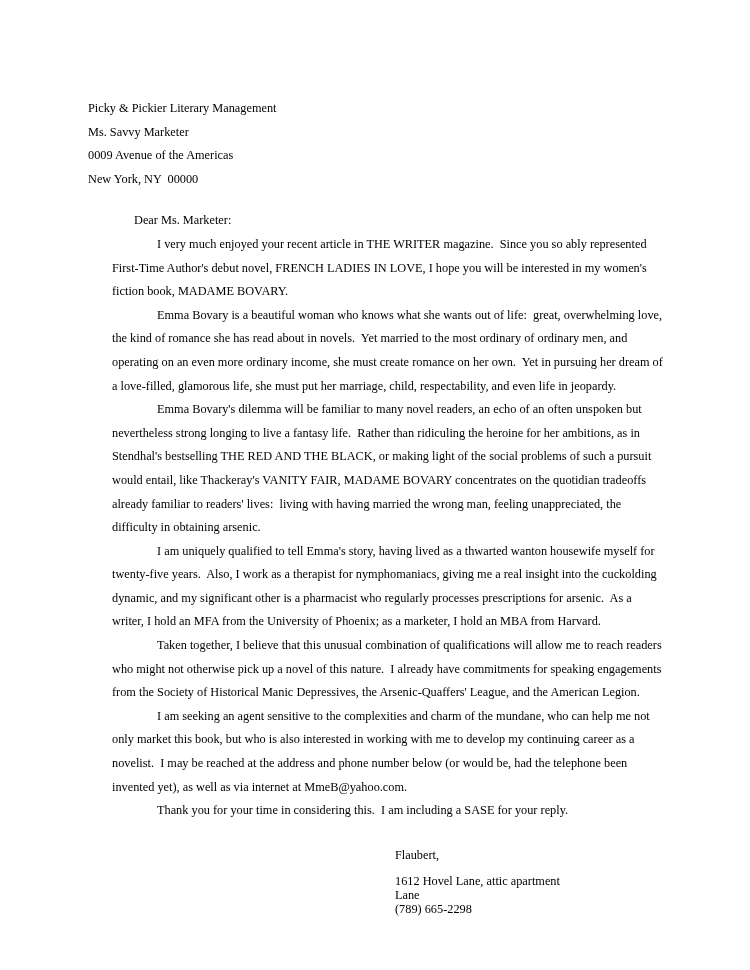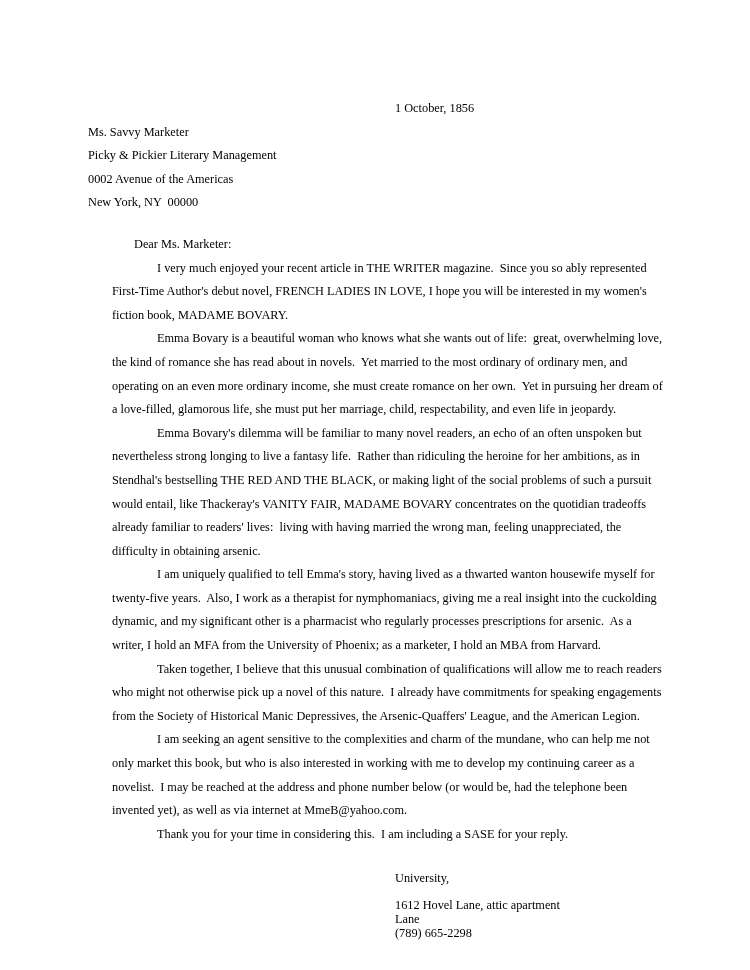--- a/index.html
+++ b/index.html
@@ -51,43 +51,42 @@
   }
   .signature-block div {
     white-space: pre-wrap;
   }
 </style>
 </head>
 <body>
 
 <div class="page">
 
-  <div class="date-line">1 October, 1856</div>
 
   <div class="address-block">
+    <div>Picky &amp; Pickier Literary Management</div>
     <div>Ms. Savvy Marketer</div>
-    <div>Picky &amp; Pickier Literary Management</div>
-    <div>0002 Avenue of the Americas</div>
+    <div>0009 Avenue of the Americas</div>
     <div>New York, NY  00000</div>
   </div>
 
   <div class="salutation">Dear Ms. Marketer:</div>
 
   <div class="letter-body">
     <p class="body-para">I very much enjoyed your recent article in THE WRITER magazine.  Since you so ably represented First-Time Author's debut novel, FRENCH LADIES IN LOVE, I hope you will be interested in my women's fiction book, MADAME BOVARY.</p>
     <p class="body-para">Emma Bovary is a beautiful woman who knows what she wants out of life:  great, overwhelming love, the kind of romance she has read about in novels.  Yet married to the most ordinary of ordinary men, and operating on an even more ordinary income, she must create romance on her own.  Yet in pursuing her dream of a love-filled, glamorous life, she must put her marriage, child, respectability, and even life in jeopardy.</p>
     <p class="body-para">Emma Bovary's dilemma will be familiar to many novel readers, an echo of an often unspoken but nevertheless strong longing to live a fantasy life.  Rather than ridiculing the heroine for her ambitions, as in Stendhal's bestselling THE RED AND THE BLACK, or making light of the social problems of such a pursuit would entail, like Thackeray's VANITY FAIR, MADAME BOVARY concentrates on the quotidian tradeoffs already familiar to readers' lives:  living with having married the wrong man, feeling unappreciated, the difficulty in obtaining arsenic.</p>
     <p class="body-para">I am uniquely qualified to tell Emma's story, having lived as a thwarted wanton housewife myself for twenty-five years.  Also, I work as a therapist for nymphomaniacs, giving me a real insight into the cuckolding dynamic, and my significant other is a pharmacist who regularly processes prescriptions for arsenic.  As a writer, I hold an MFA from the University of Phoenix; as a marketer, I hold an MBA from Harvard.</p>
     <p class="body-para">Taken together, I believe that this unusual combination of qualifications will allow me to reach readers who might not otherwise pick up a novel of this nature.  I already have commitments for speaking engagements from the Society of Historical Manic Depressives, the Arsenic-Quaffers' League, and the American Legion.</p>
     <p class="body-para">I am seeking an agent sensitive to the complexities and charm of the mundane, who can help me not only market this book, but who is also interested in working with me to develop my continuing career as a novelist.  I may be reached at the address and phone number below (or would be, had the telephone been invented yet), as well as via internet at MmeB@yahoo.com.</p>
     <p class="body-para">Thank you for your time in considering this.  I am including a SASE for your reply.</p>
   </div>
 
   <div class="closing-block">
-    <div class="closing-line">University,</div>
+    <div class="closing-line">Flaubert,</div>
     <div class="signature-block">
       <div>1612 Hovel Lane, attic apartment</div>
       <div>Lane</div>
       <div>(789) 665-2298</div>
     </div>
   </div>
 
 </div>
 
 </body></html>

